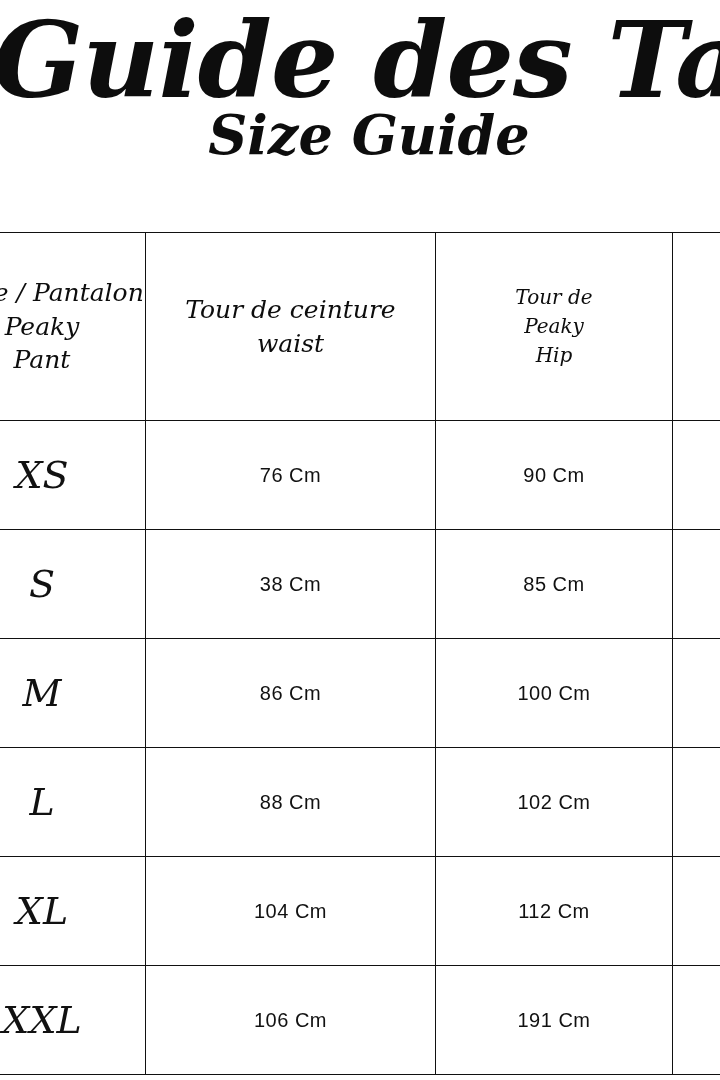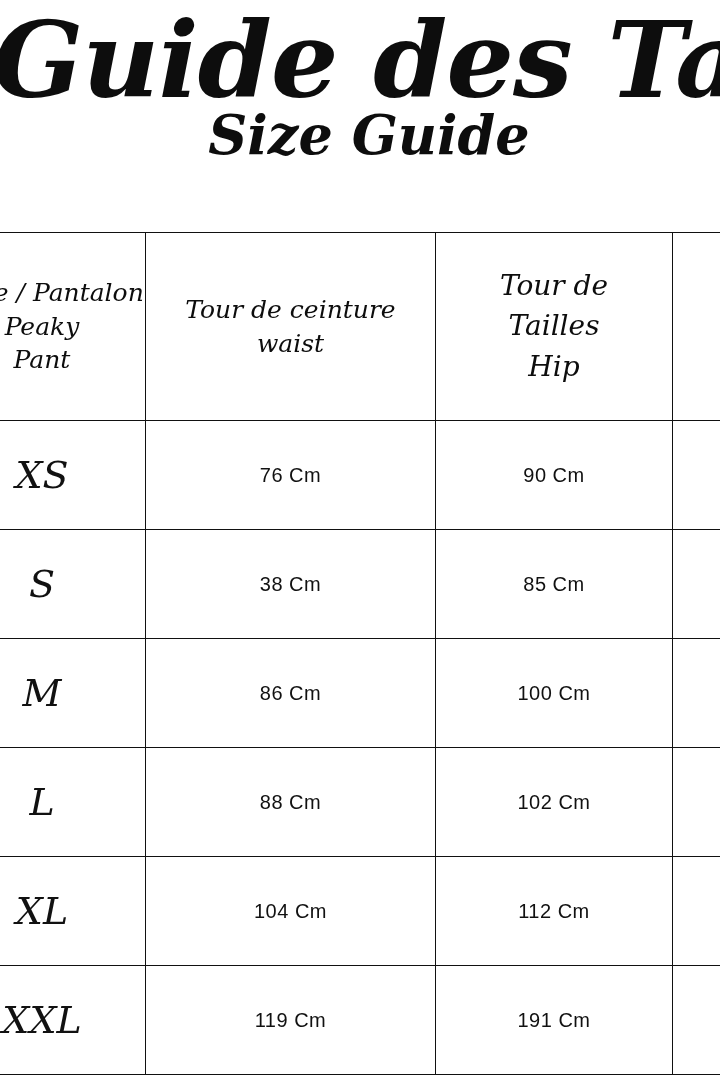--- a/index.html
+++ b/index.html
@@ -73,21 +73,21 @@
 
   thead th {
     height: 187px;
     font-family: "DejaVu Serif", serif;
     font-style: italic;
     font-weight: 400;
     font-size: 25px;
     line-height: 1.35;
   }
   thead th.h-small {
-    font-size: 28px;
+    font-size: 20px;
     line-height: 1.45;
   }
   thead th .hline { display: block; }
 
   tbody td {
     height: 108px;
     font-family: "Liberation Sans", sans-serif;
     font-size: 20px;
     font-weight: 400;
     letter-spacing: 0.5px;
@@ -122,21 +122,21 @@
         <th>
           <span class="hline">Taille / Pantalon Peaky</span>
           <span class="hline">Pant</span>
         </th>
         <th>
           <span class="hline">Tour de ceinture</span>
           <span class="hline">waist</span>
         </th>
         <th class="h-small">
           <span class="hline">Tour de</span>
-          <span class="hline">Tailles</span>
+          <span class="hline">Peaky</span>
           <span class="hline">Hip</span>
         </th>
         <th></th>
       </tr>
     </thead>
     <tbody>
       <tr>
         <td class="size-cell">XS</td>
         <td>76 Cm</td>
         <td>90 Cm</td>
@@ -161,19 +161,19 @@
         <td></td>
       </tr>
       <tr>
         <td class="size-cell">XL</td>
         <td>104 Cm</td>
         <td>112 Cm</td>
         <td></td>
       </tr>
       <tr>
         <td class="size-cell">XXL</td>
-        <td>119 Cm</td>
+        <td>106 Cm</td>
         <td>191 Cm</td>
         <td></td>
       </tr>
     </tbody>
   </table>
 </div>
 
 </body></html>

